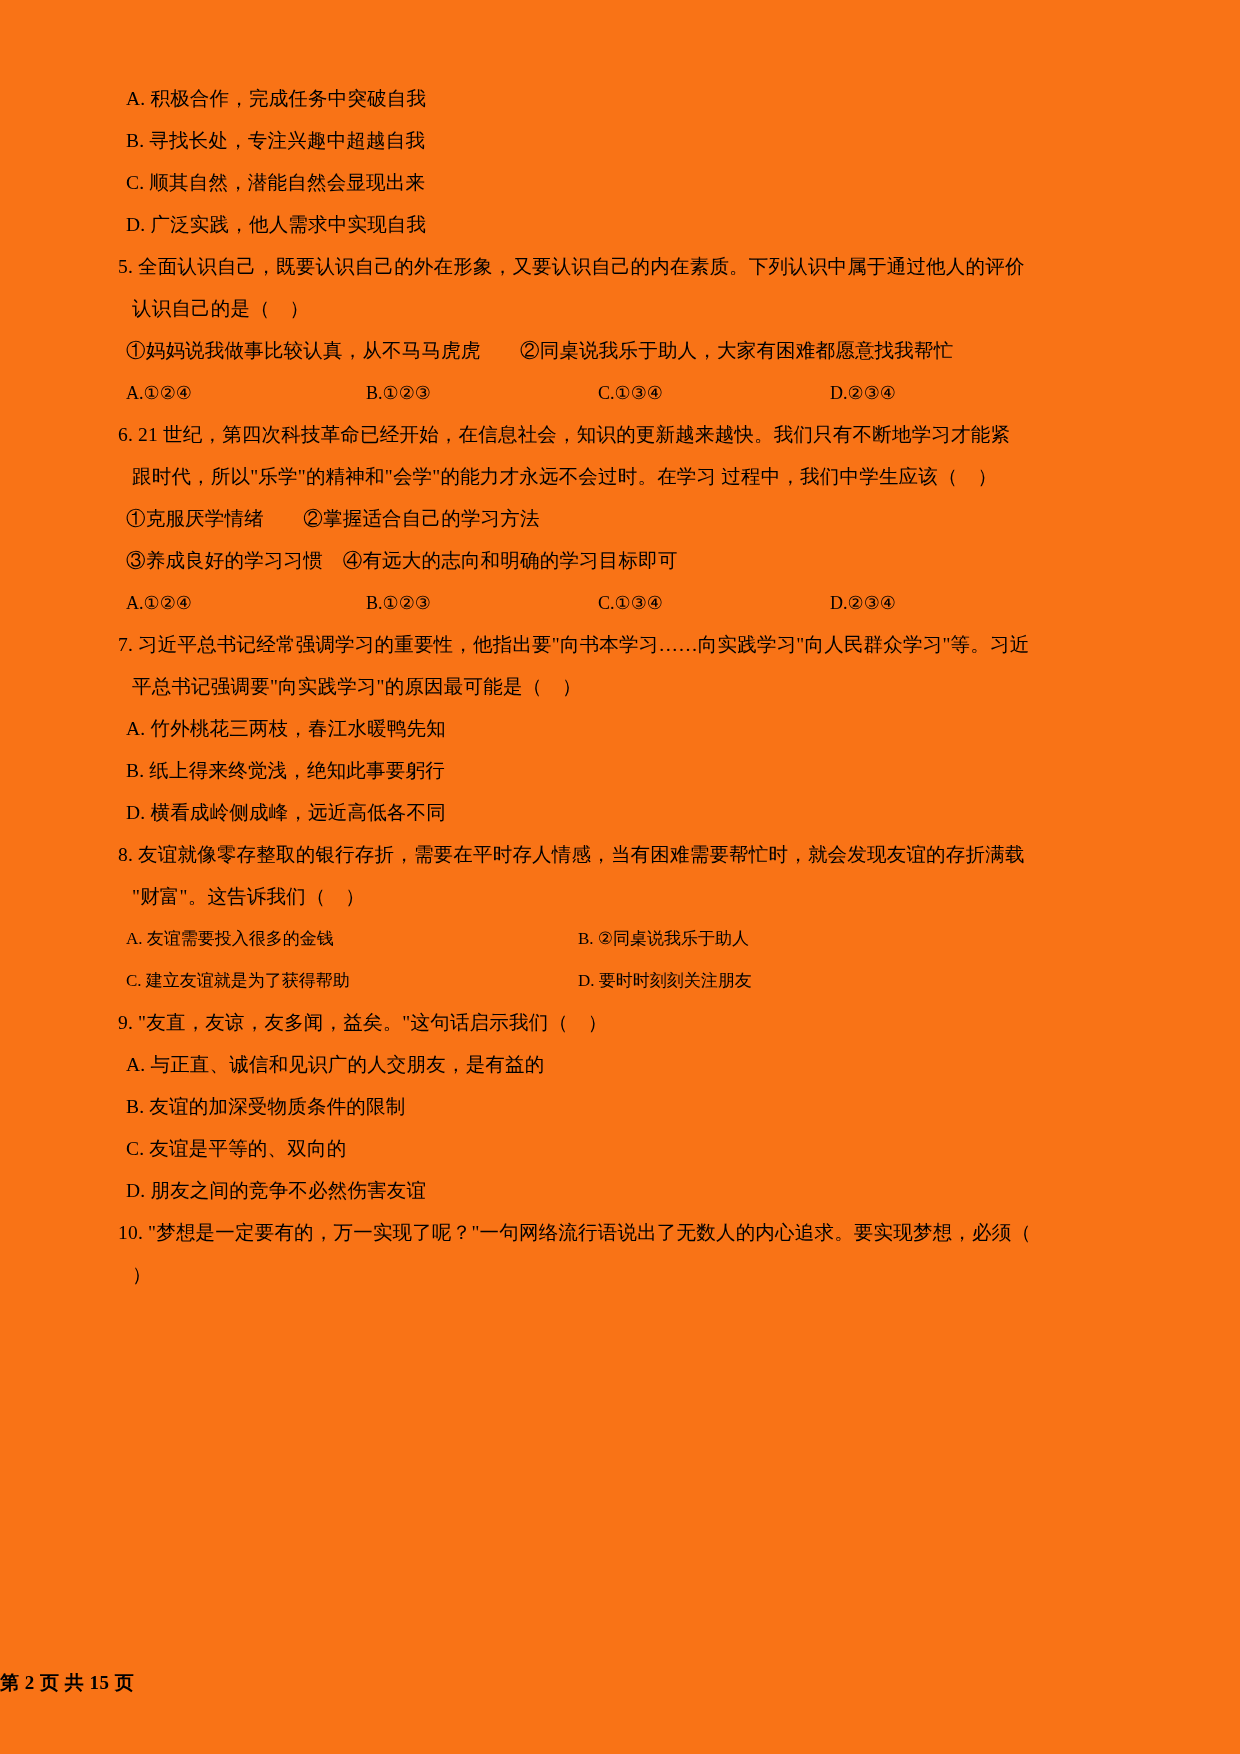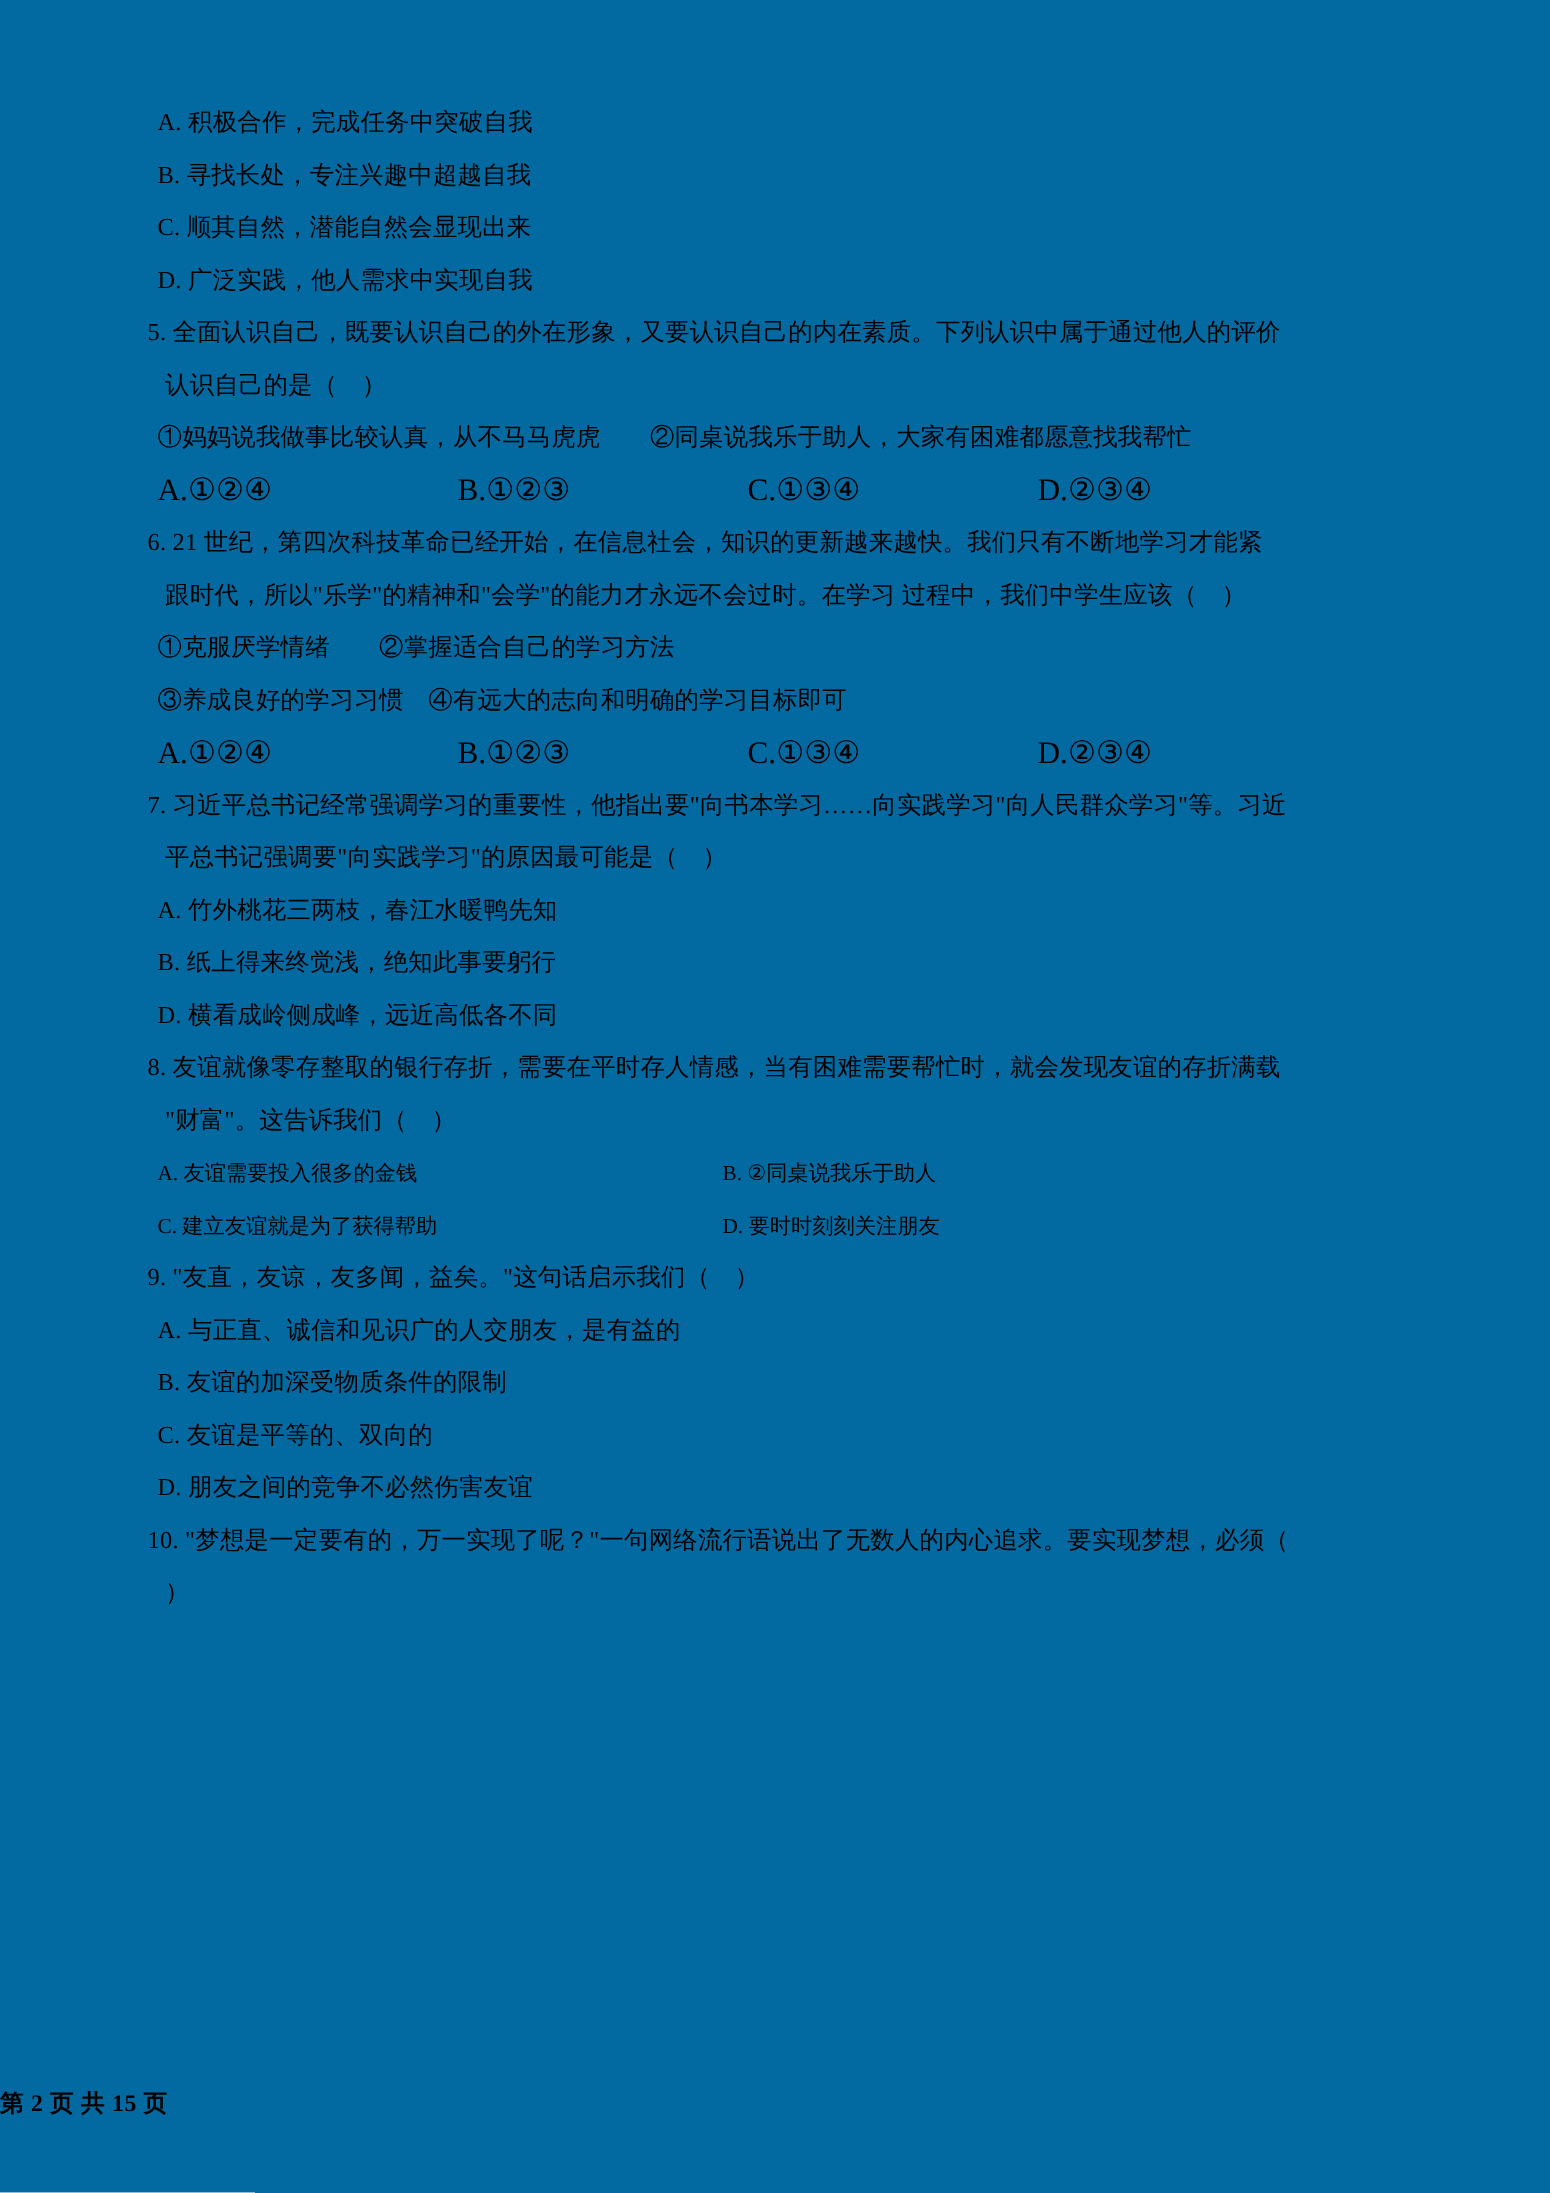--- a/index.html
+++ b/index.html
@@ -4,21 +4,21 @@
 <style>
   html, body {
     margin: 0;
     padding: 0;
     background: #ffffff;
   }
   .page {
     position: relative;
     width: 1240px;
     height: 1754px;
-    background: #0369a1;
+    background: #f97316;
     box-sizing: border-box;
     padding: 78px 118px 0 118px;
     font-family: "Liberation Serif", "DejaVu Serif", serif;
     color: #000000;
   }
   .body-area {
     width: 1004px;
   }
 
   
@@ -41,21 +41,21 @@
   .sub-line {          
     padding-left: 8px;
   }
 
   
   .choice-row {
     display: flex;
     padding-left: 8px;
   }
   .choice-row .cell {
-    font-size: 25px;
+    font-size: 18px;
     line-height: 42px;
     white-space: pre;
   }
   .choice-row .c1 { width: 240px; }
   .choice-row .c2 { width: 232px; }
   .choice-row .c3 { width: 232px; }
   .choice-row .c4 { width: 200px; }
 
   
   .pair-row {

